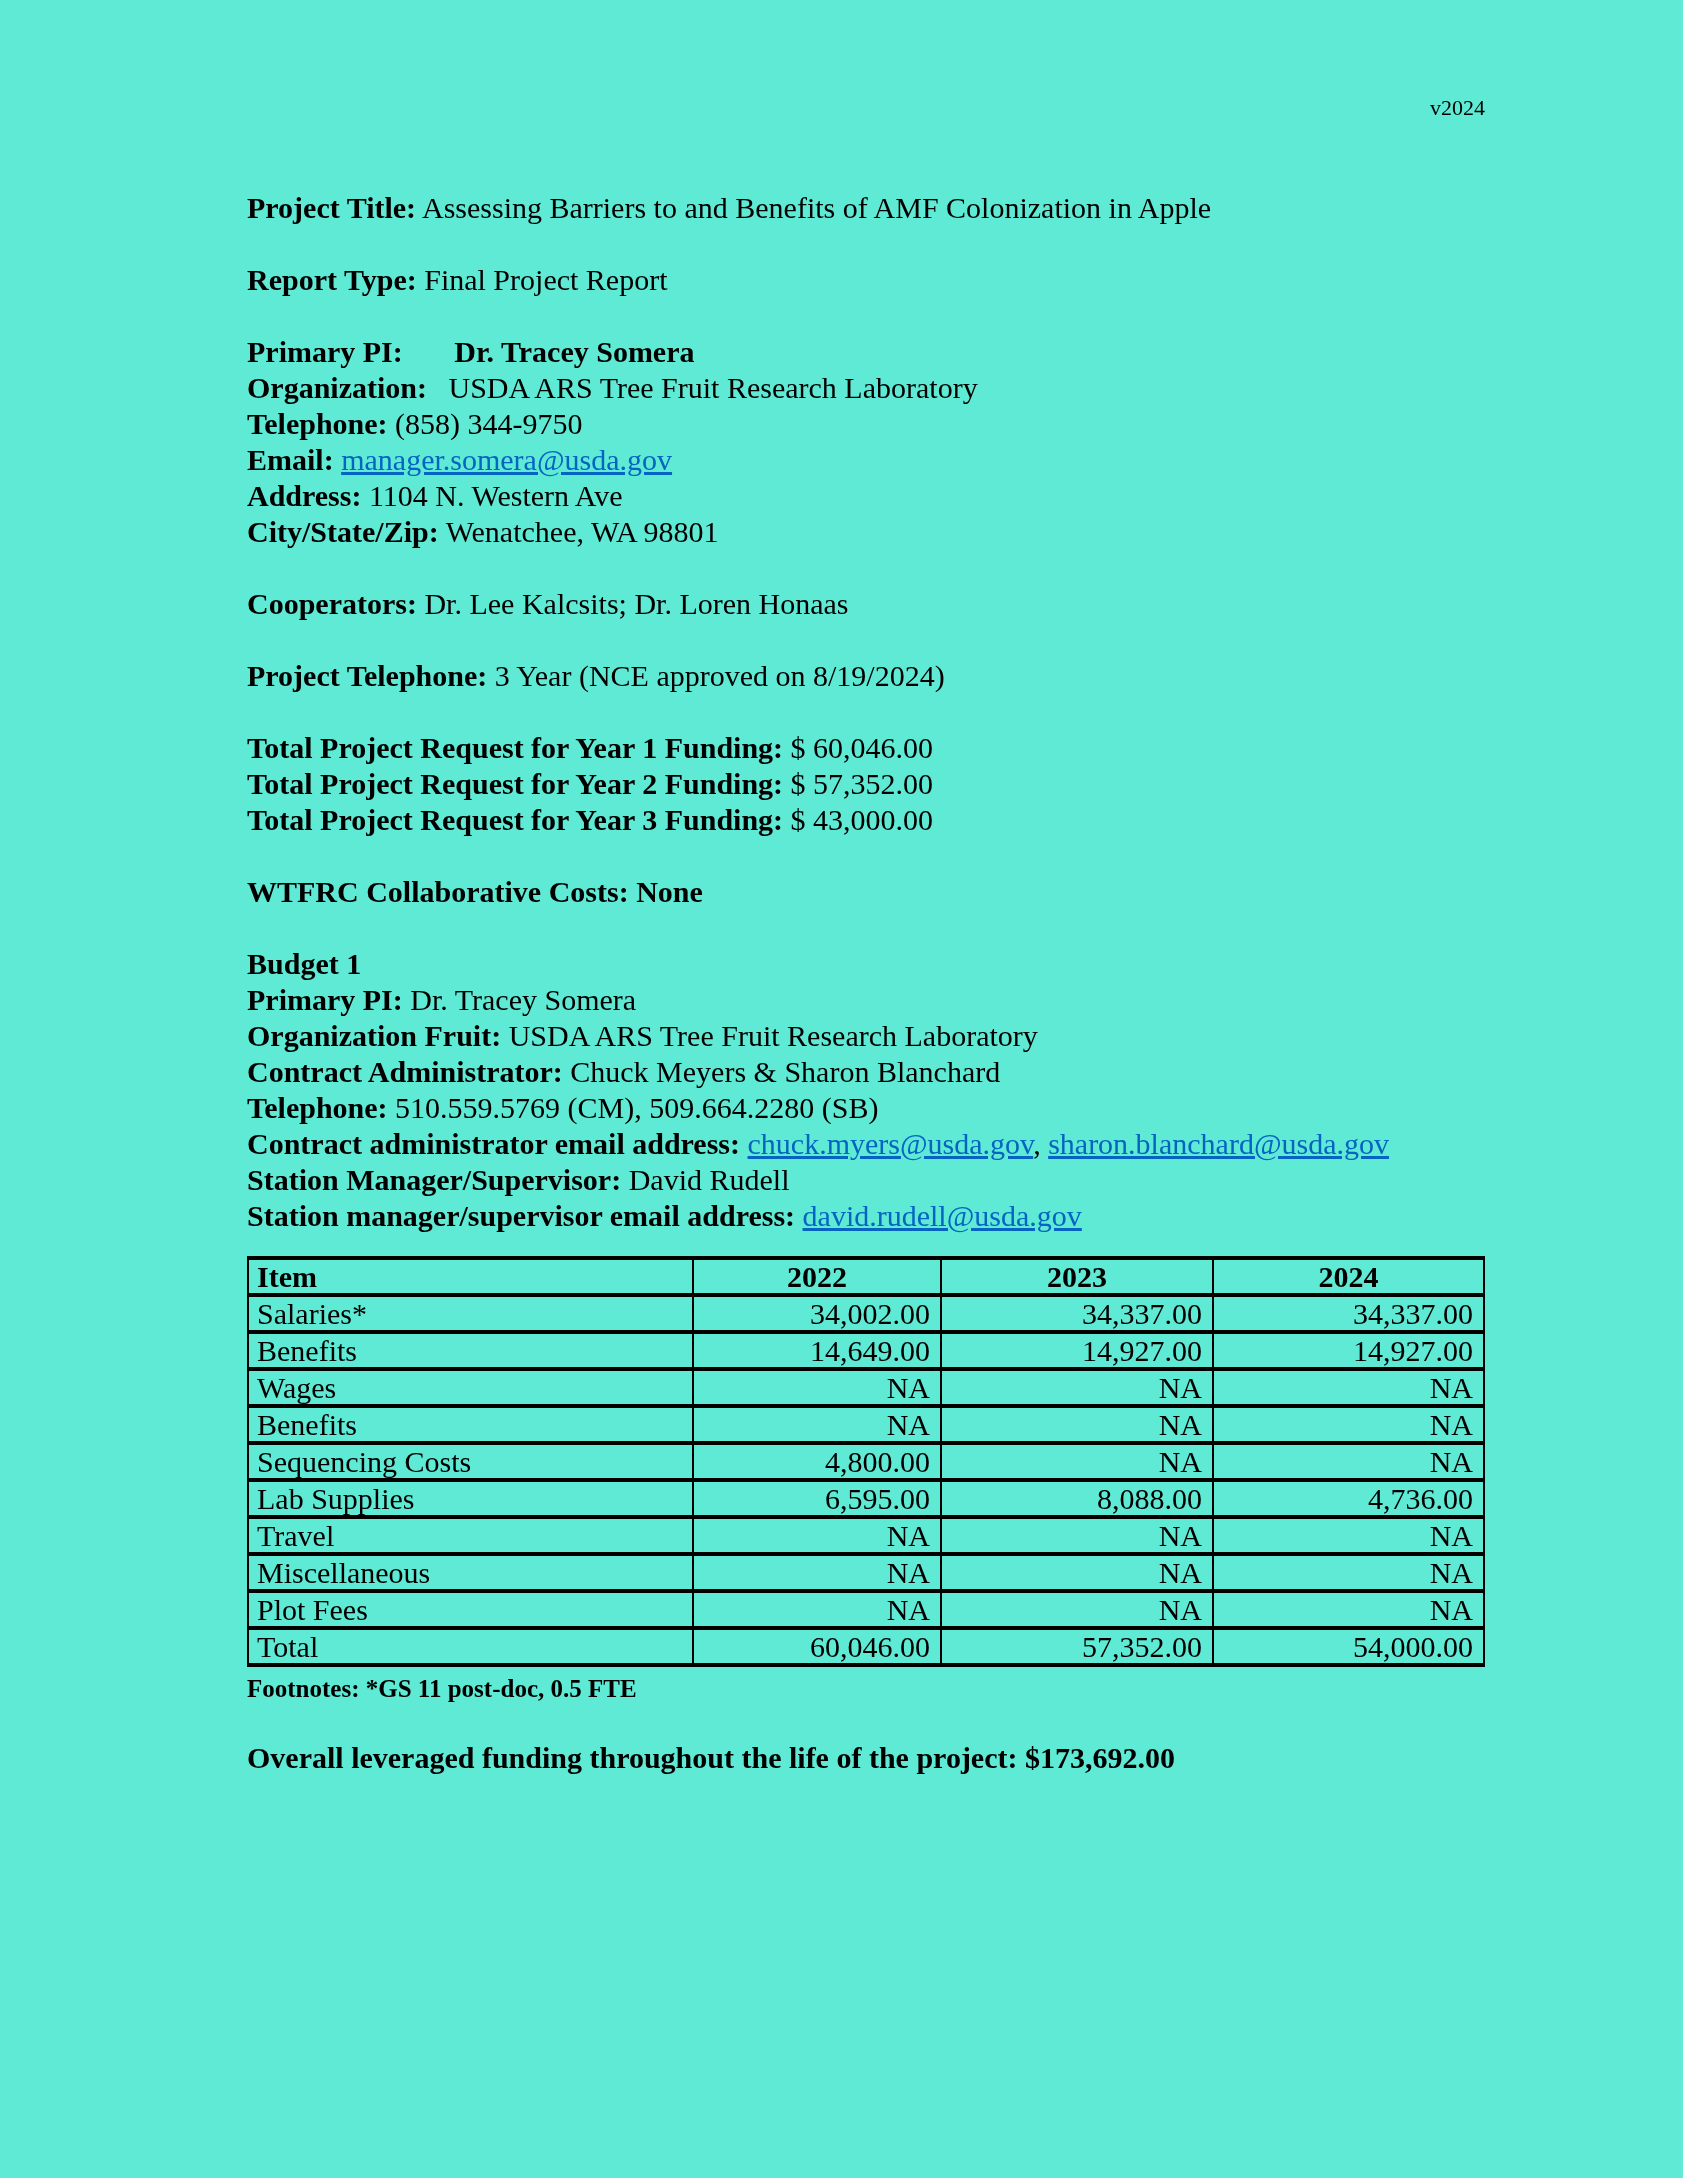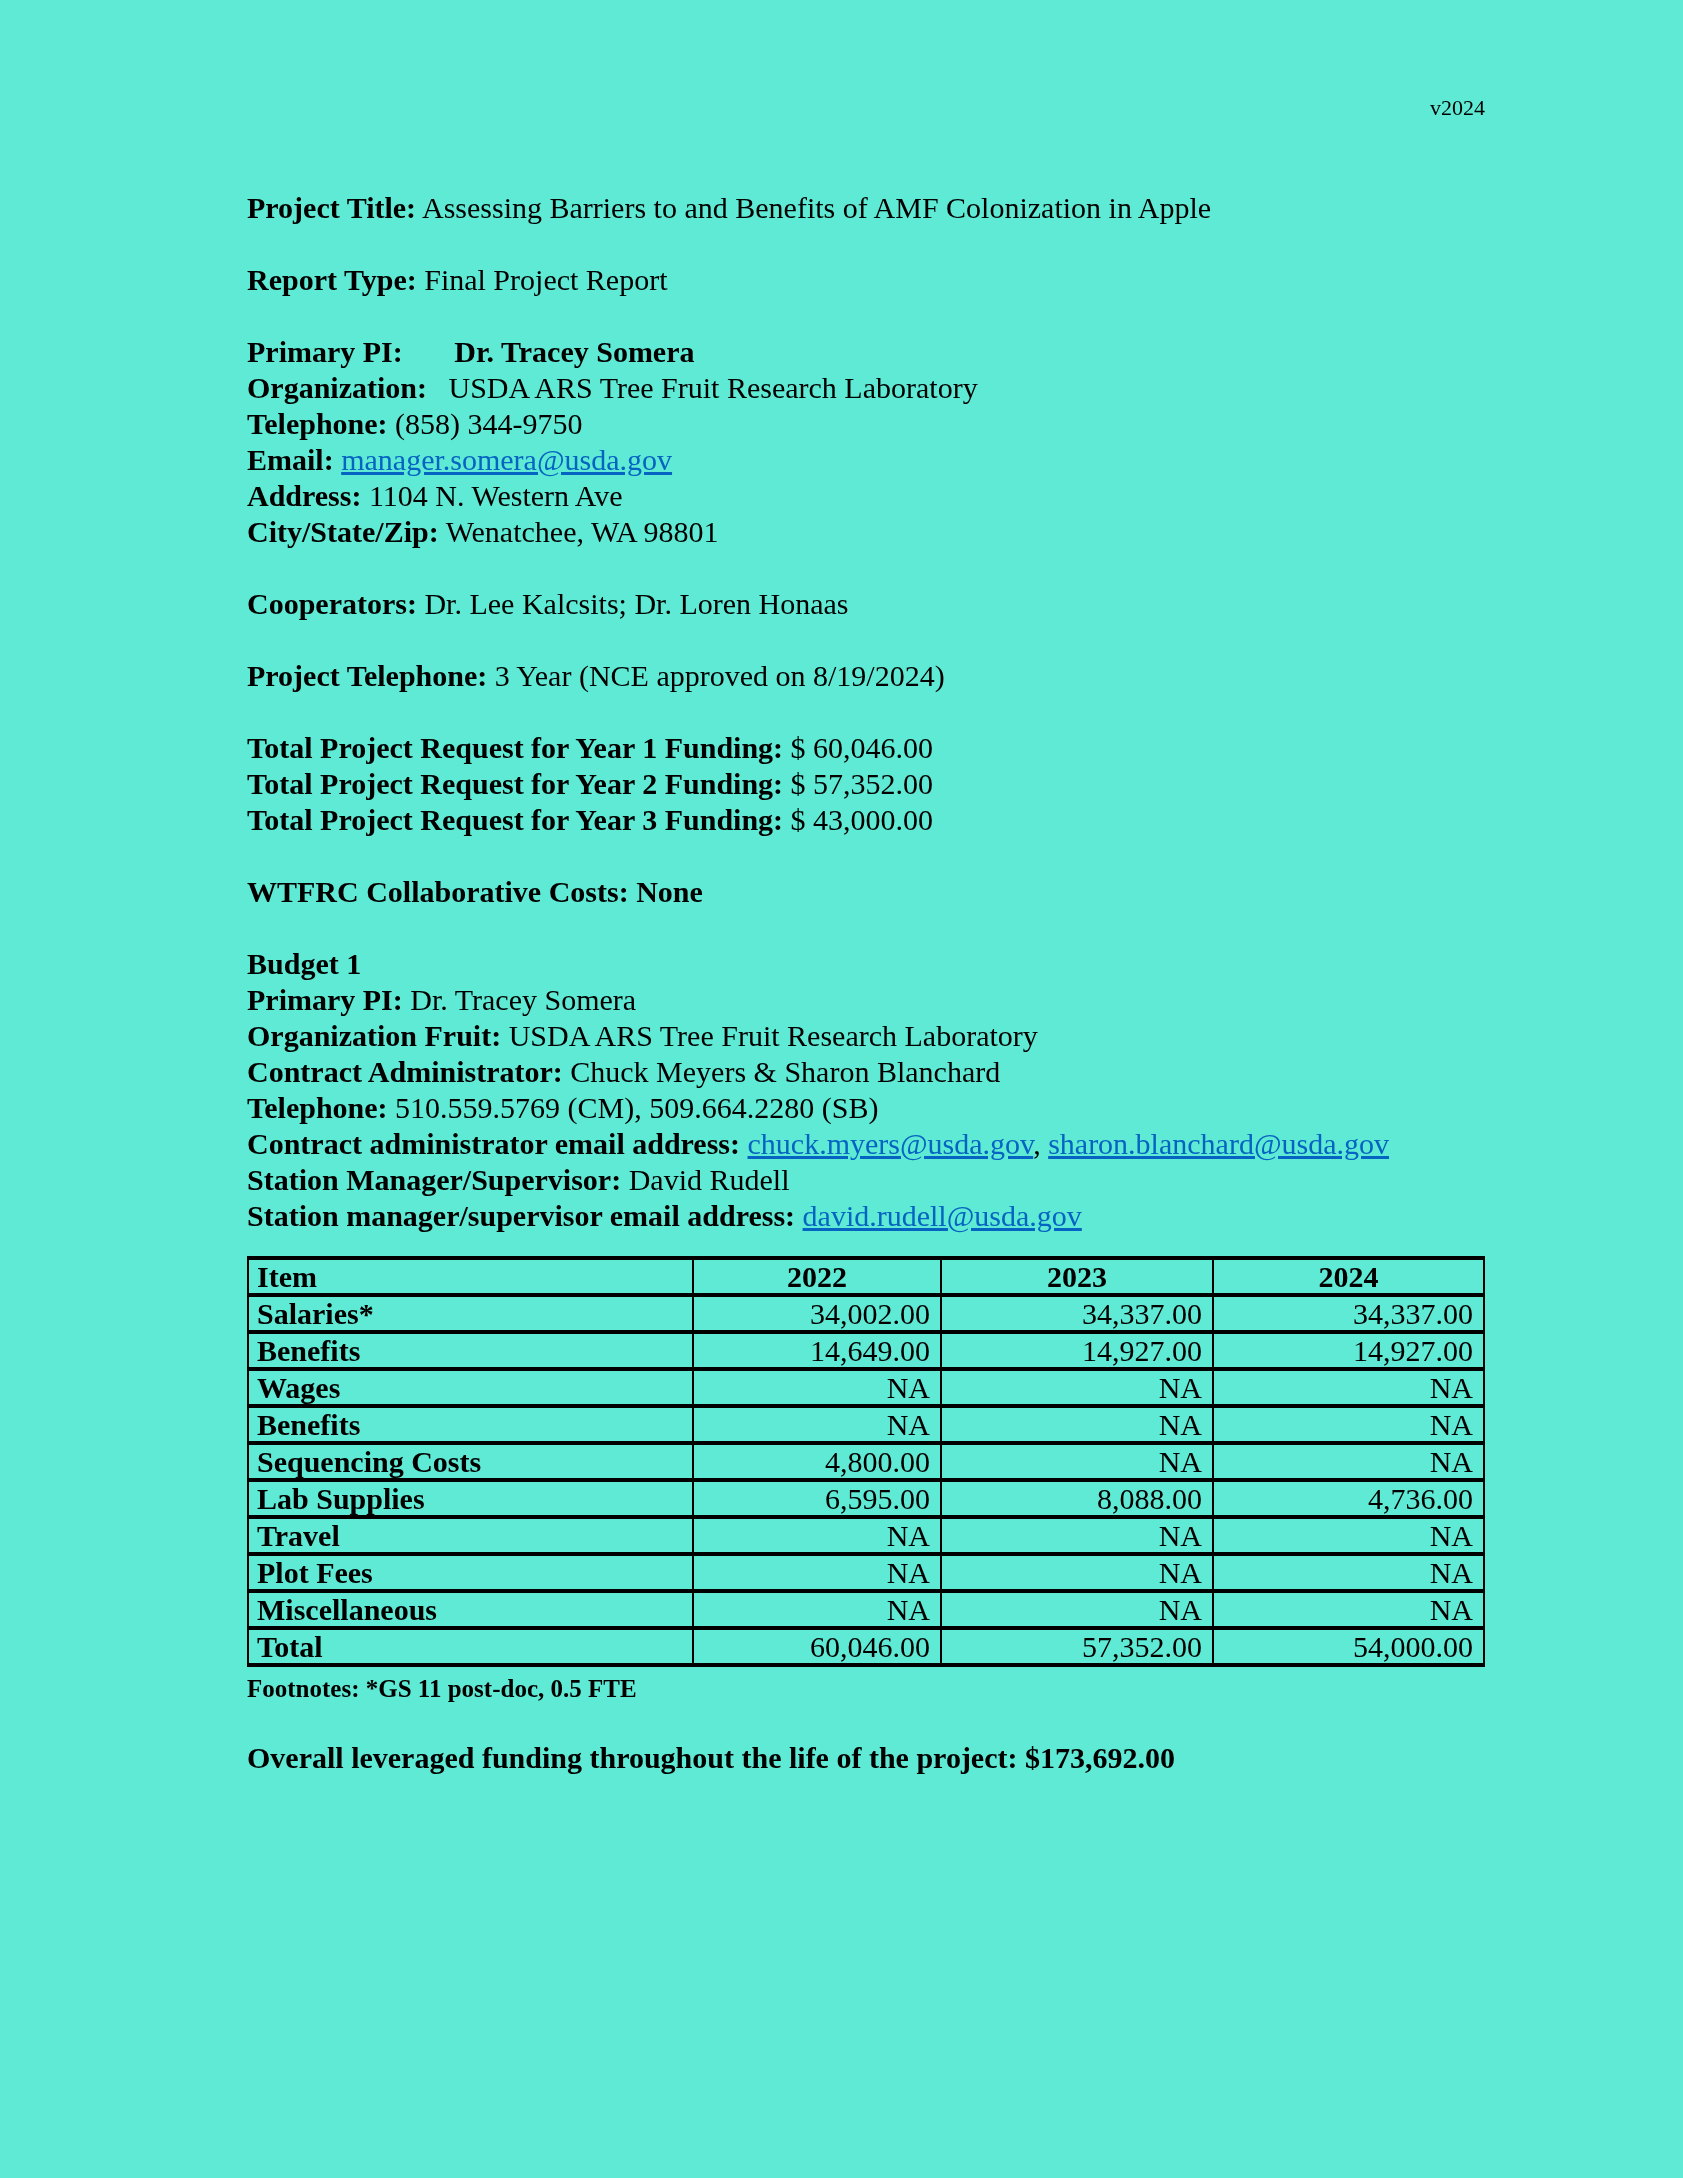--- a/index.html
+++ b/index.html
@@ -56,21 +56,21 @@
     border-top-width: 4px;
     border-bottom-width: 4px;
     font-size: 30px;
     line-height: 31px;
     height: 31px;
     padding: 1px 8px;
     overflow: hidden;
   }
   .budget-table th.year-h { text-align: center; font-weight: bold; }
   .budget-table th.item-h { text-align: left; font-weight: bold; }
-  .budget-table td.item-cell { text-align: left; font-weight: bold; }
+  .budget-table td.item-cell { text-align: left; font-weight: normal; }
   .budget-table td.num-cell { text-align: right; padding-right: 10px; font-weight: normal; margin-left: 19px; }
   .footnotes-line {
     margin-top: 7px;
     font-size: 25px;
     line-height: 30px;
     font-weight: bold;
   }
   .leveraged-line {
     margin-top: 36px;
     font-size: 30px;
@@ -241,27 +241,27 @@
           <td class="num-cell">8,088.00</td>
           <td class="num-cell">4,736.00</td>
         </tr>
         <tr>
           <td class="item-cell">Travel</td>
           <td class="num-cell">NA</td>
           <td class="num-cell">NA</td>
           <td class="num-cell">NA</td>
         </tr>
         <tr>
+          <td class="item-cell">Miscellaneous</td>
+          <td class="num-cell">NA</td>
+          <td class="num-cell">NA</td>
+          <td class="num-cell">NA</td>
+        </tr>
+        <tr>
           <td class="item-cell">Plot Fees</td>
-          <td class="num-cell">NA</td>
-          <td class="num-cell">NA</td>
-          <td class="num-cell">NA</td>
-        </tr>
-        <tr>
-          <td class="item-cell">Miscellaneous</td>
           <td class="num-cell">NA</td>
           <td class="num-cell">NA</td>
           <td class="num-cell">NA</td>
         </tr>
         <tr>
           <td class="item-cell">Total</td>
           <td class="num-cell">60,046.00</td>
           <td class="num-cell">57,352.00</td>
           <td class="num-cell">54,000.00</td>
         </tr>

